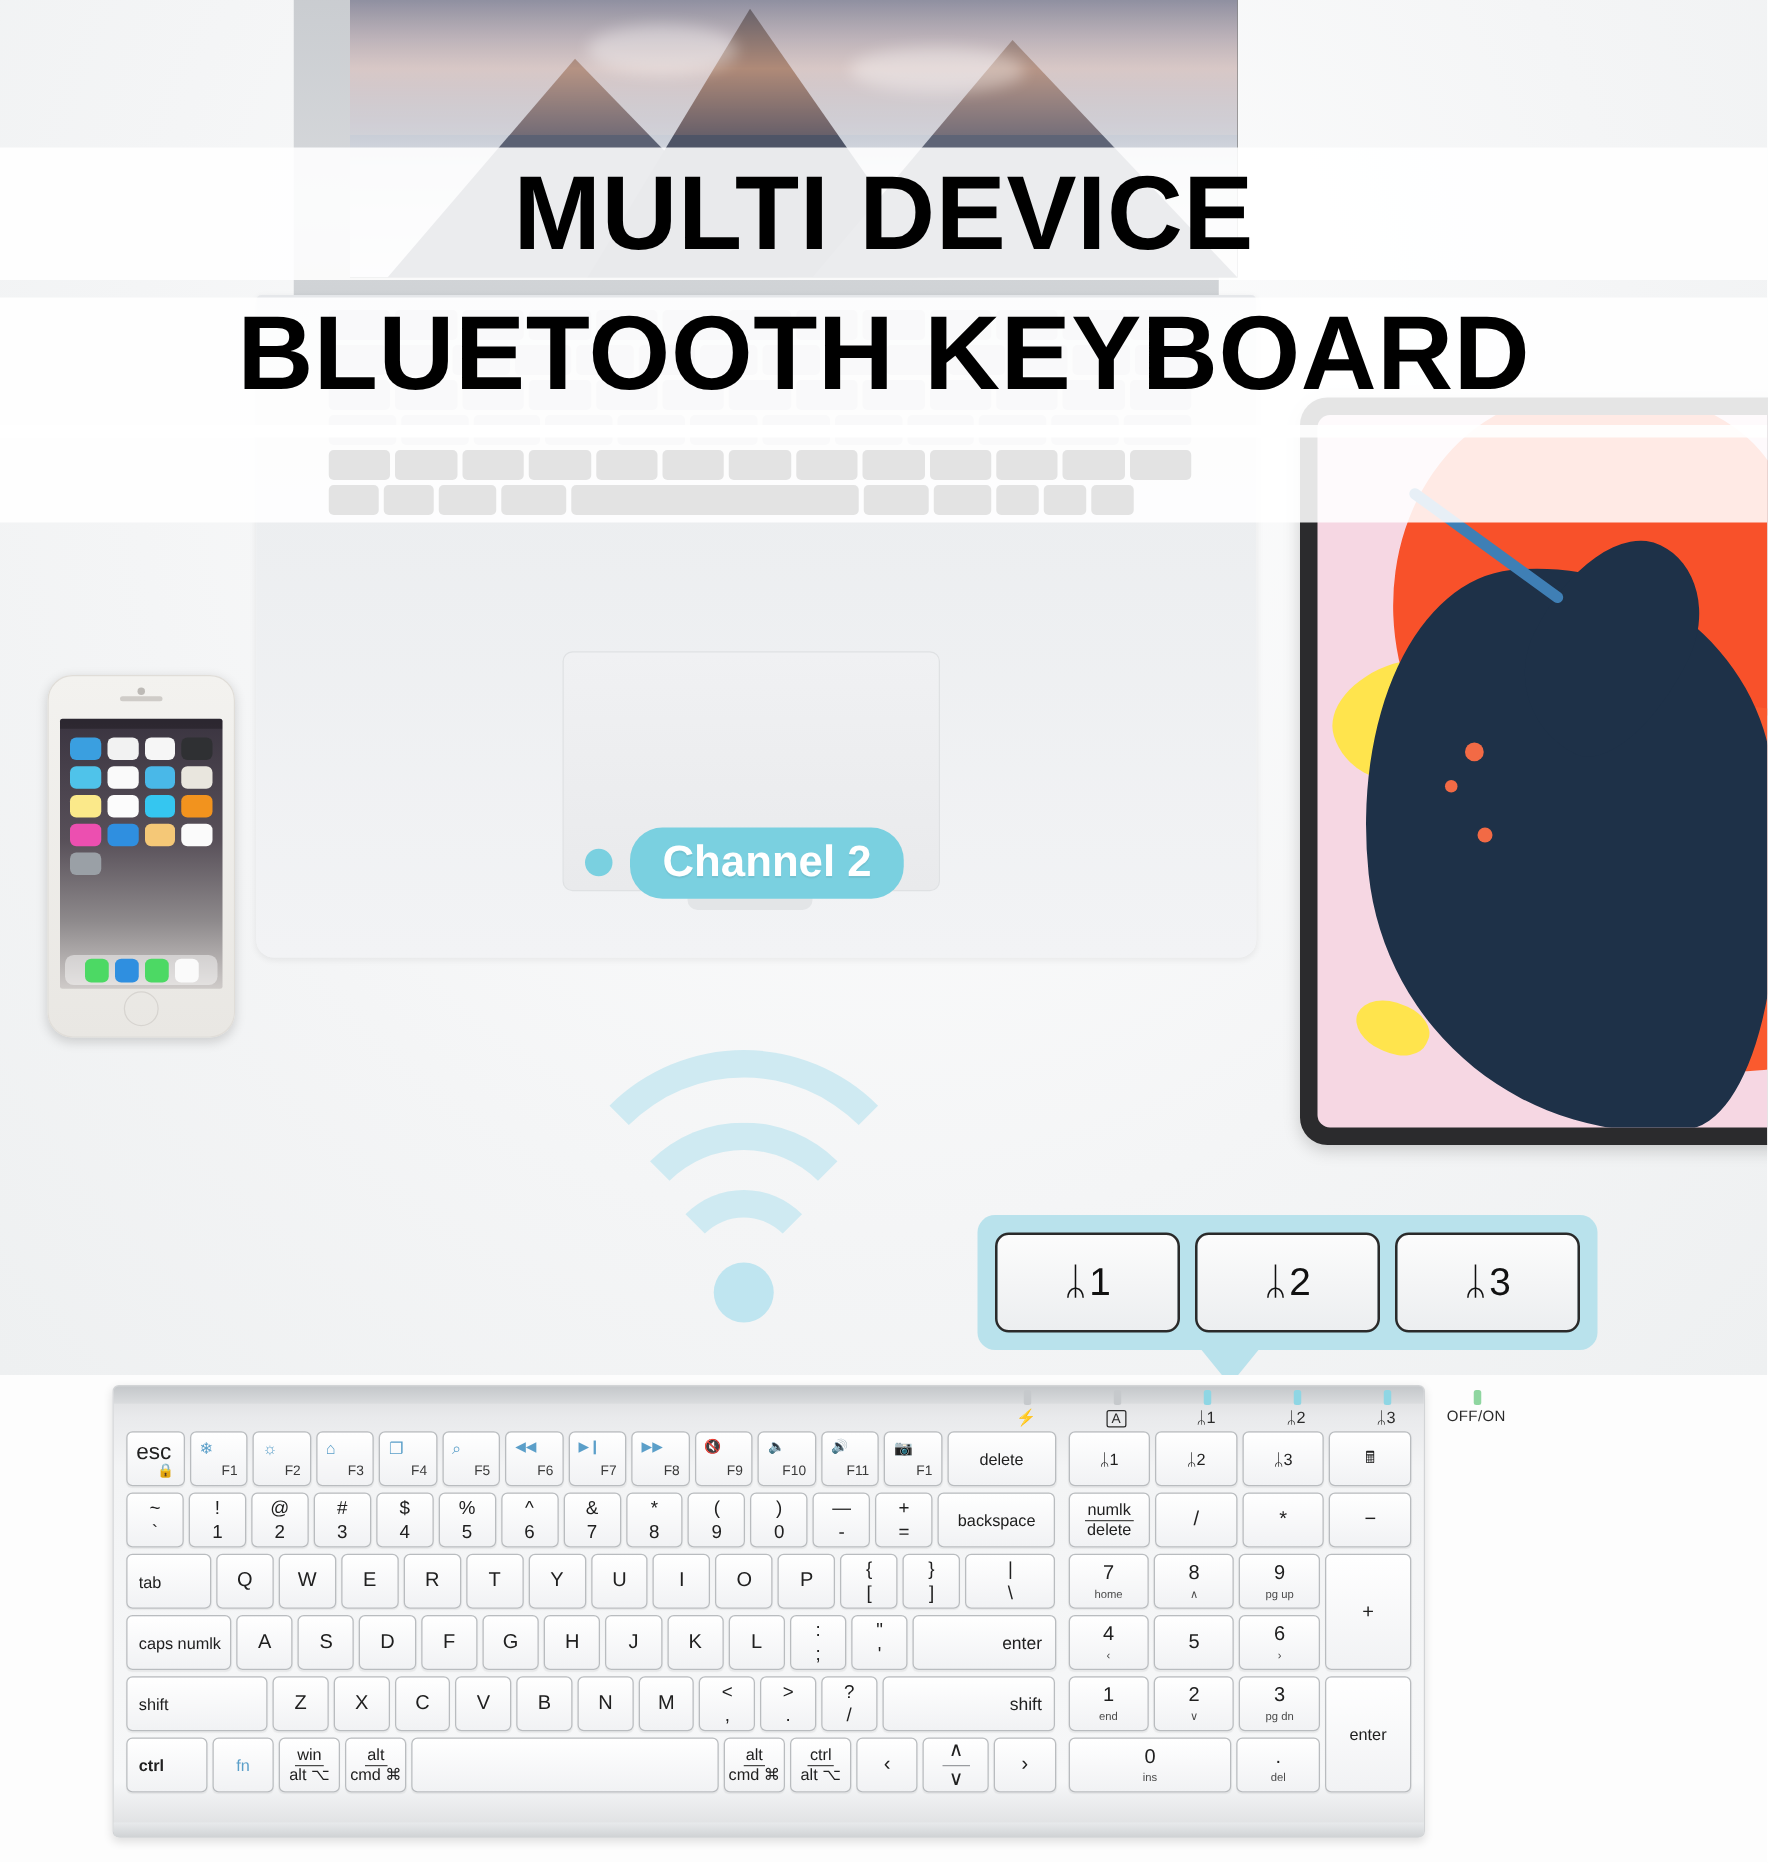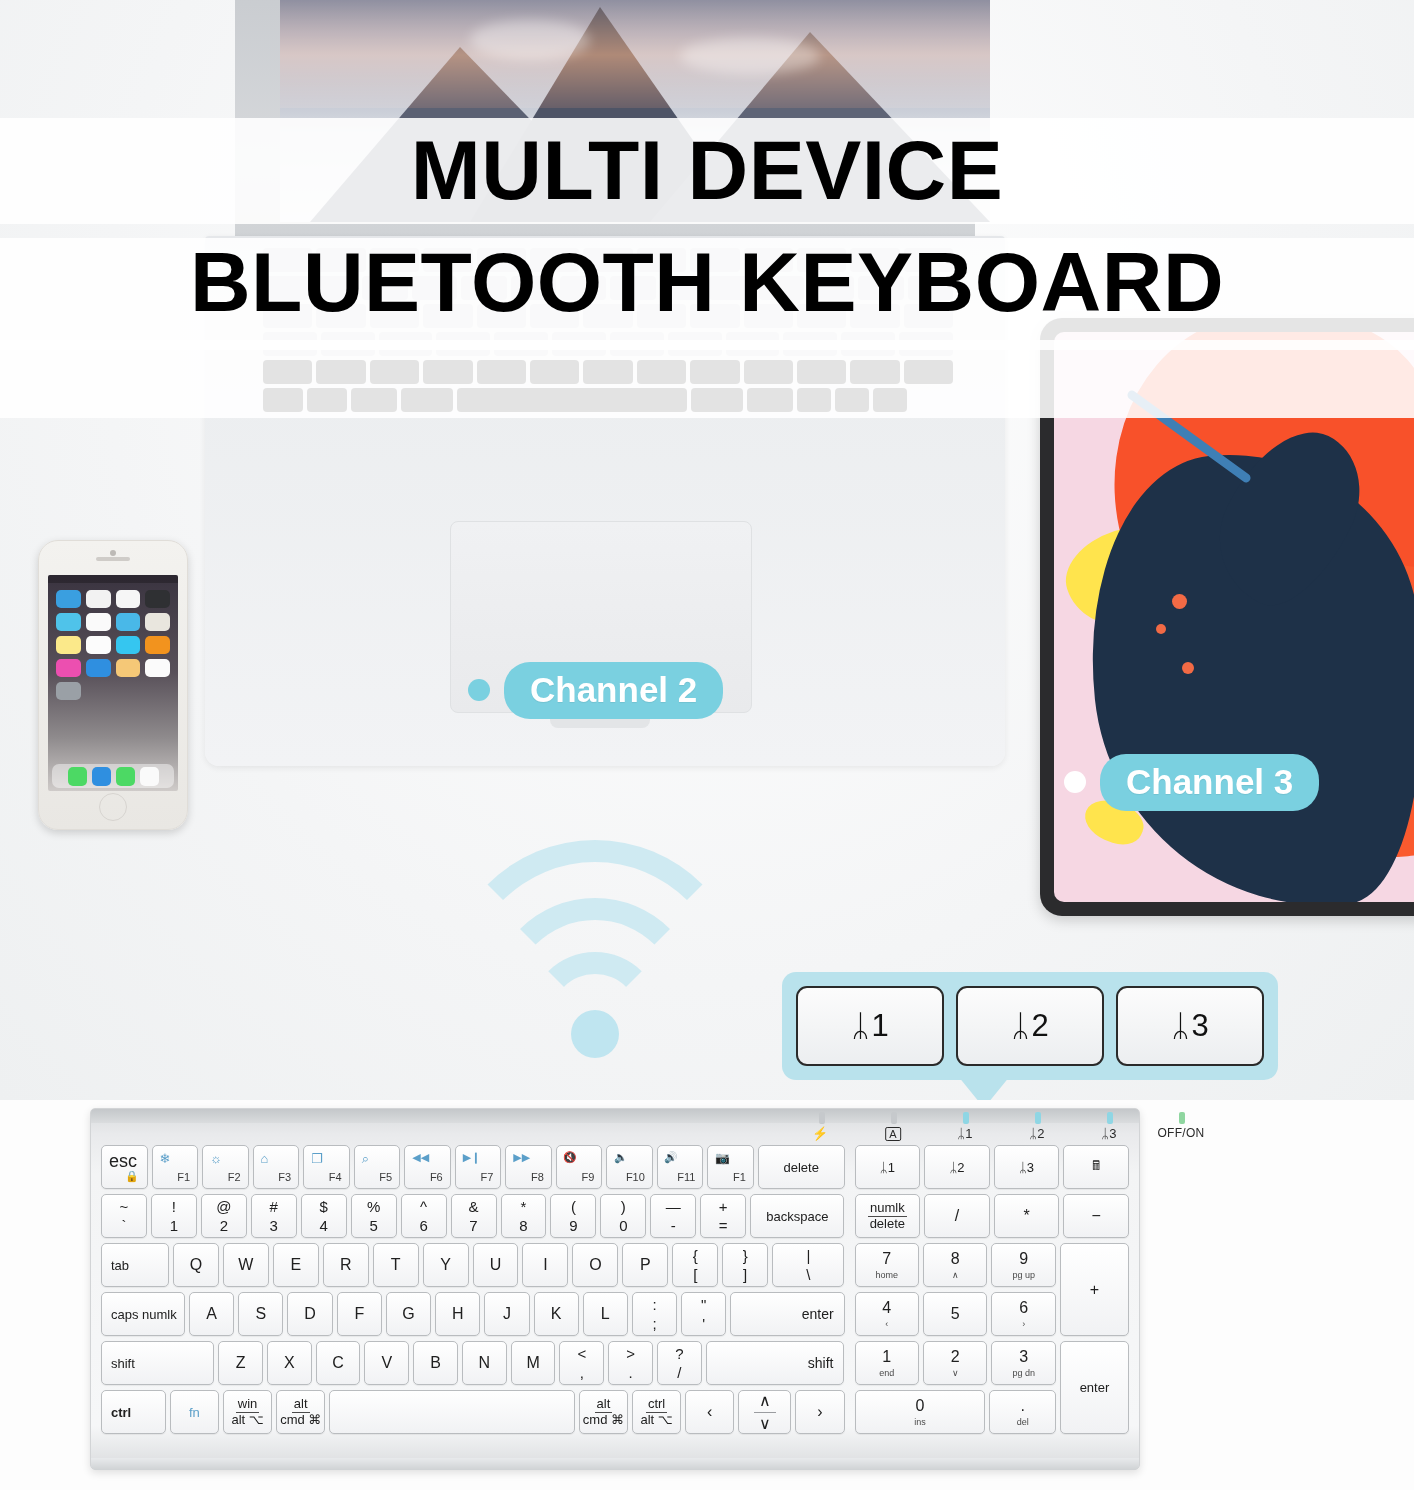--- a/index.html
+++ b/index.html
@@ -356,24 +356,20 @@
     <div class="band band1"></div>
     <div class="band band2"></div>
     <div class="band band3"></div>
     <div class="headline h1">MULTI DEVICE</div>
     <div class="headline h2">BLUETOOTH KEYBOARD</div>
 
     <div class="pill ch2">
       <div class="pdot"></div>
       <div class="pbody">Channel 2</div>
     </div>
-    <div class="pill ch3">
-      <div class="pdot white"></div>
-      <div class="pbody">Channel 3</div>
-    </div>
 
     <div class="callout">
       <div class="tail"></div>
       <div class="ckey">
         <span class="bt">ᛦ</span>
           <span>1</span>
       </div>
       <div class="ckey">
         <span class="bt">ᛦ</span>
           <span>2</span>

